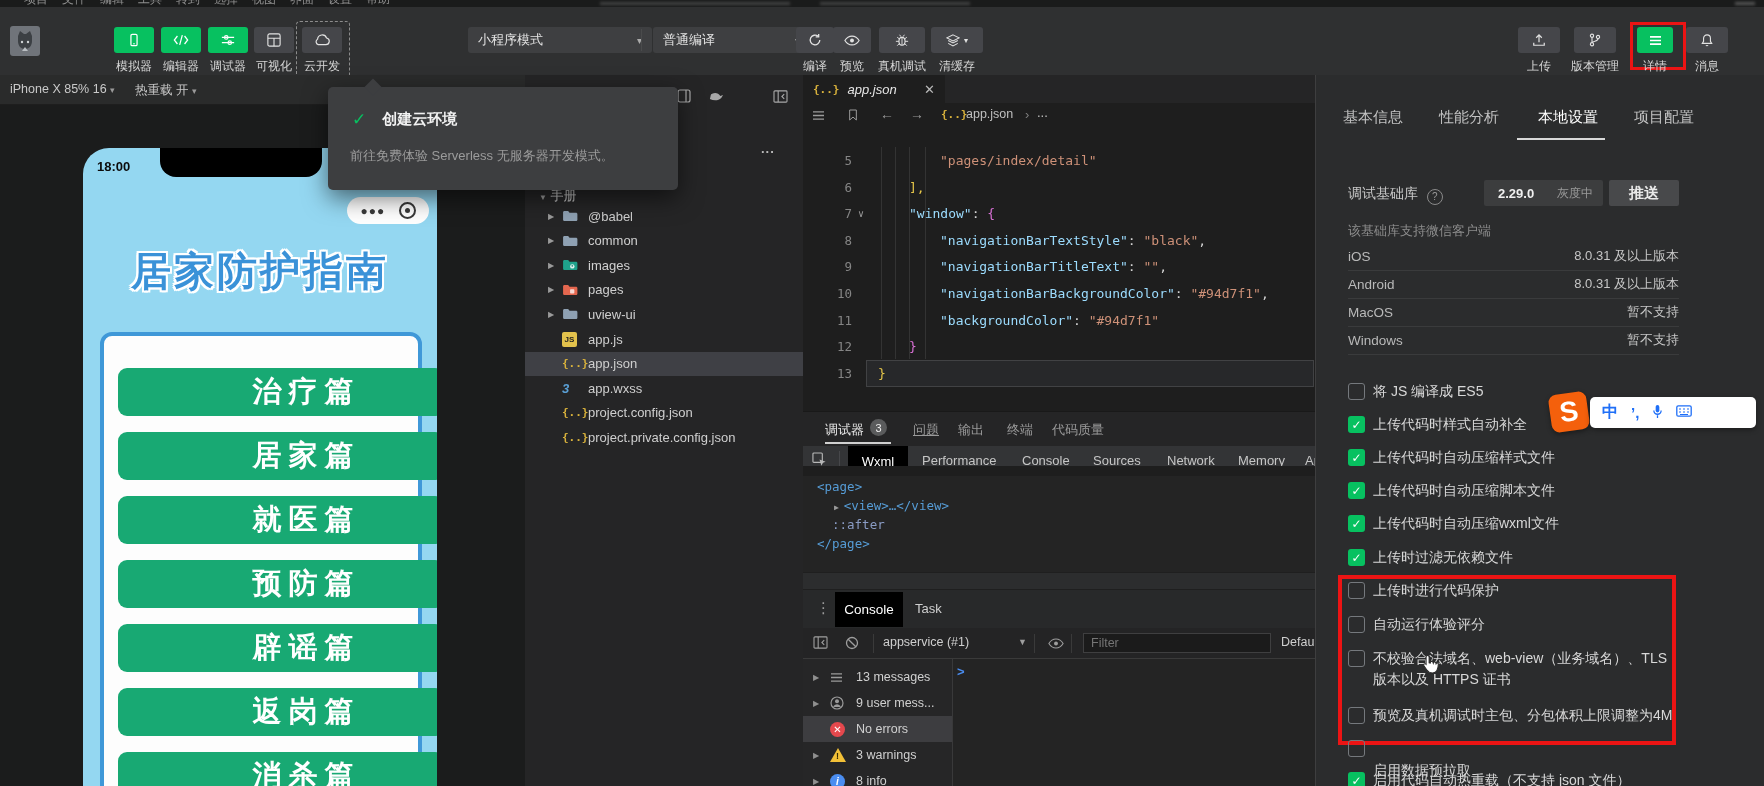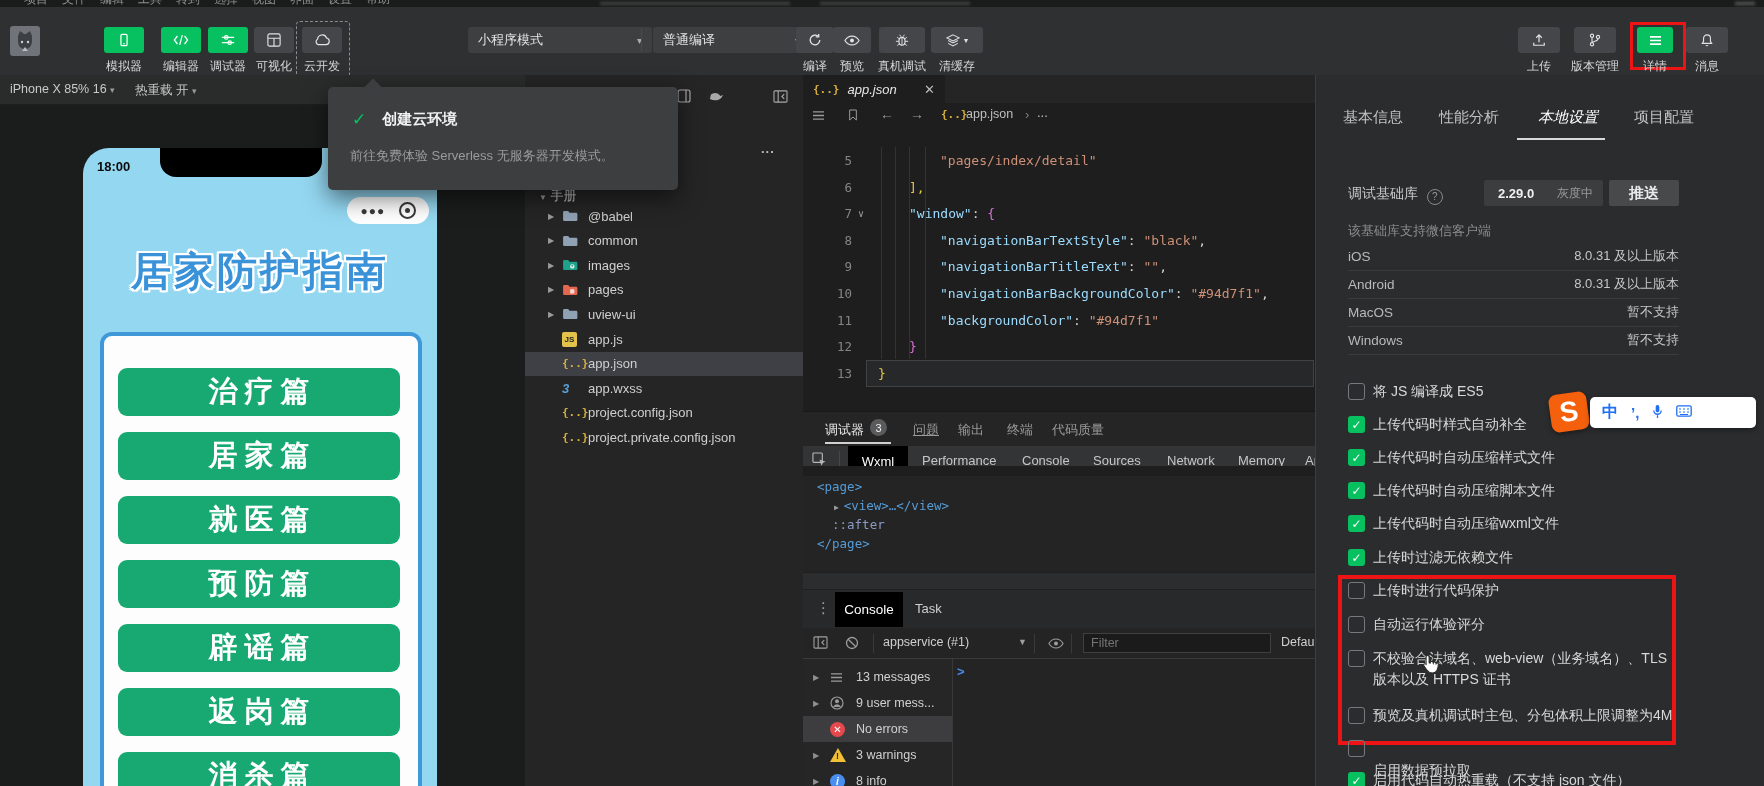--- a/index.html
+++ b/index.html
@@ -39,21 +39,21 @@
   #notch{position:absolute;left:77px;top:0;width:162px;height:29px;background:#000;border-radius:0 0 16px 16px;}
   #capsule{position:absolute;left:264px;top:49px;width:82px;height:27px;background:#fff;border-radius:14px;
            display:flex;align-items:center;justify-content:space-evenly;}
   #apptitle{position:absolute;left:0;top:96px;width:354px;text-align:center;font-size:40px;font-weight:bold;
             letter-spacing:3px;color:#3a92d8;
             text-shadow:-2px 0 0 #fff,2px 0 0 #fff,0 -2px 0 #fff,0 2px 0 #fff,-2px -2px 0 #fff,2px 2px 0 #fff,-2px 2px 0 #fff,2px -2px 0 #fff;}
   #appcard{position:absolute;left:17px;top:184px;width:314px;height:470px;background:#fdfdfd;
            border:4px solid #3f98d8;border-radius:12px;}
   .appbtn{position:absolute;left:14px;width:282px;height:48px;background:#18a973;border-radius:9px;
           color:#fff;font-size:29px;font-weight:bold;letter-spacing:7px;display:flex;align-items:center;justify-content:center;
-          text-indent:7px;}
+          text-indent:7px;padding-left:44px;}
   
   #explorer{left:525px;top:75px;width:278px;height:711px;background:#252526;overflow:hidden;}
   .xrow{position:absolute;left:0;width:278px;height:24px;display:flex;align-items:center;color:#cfcfcf;font-size:13px;}
   .xrow .arr{position:absolute;left:23px;font-size:8px;color:#9a9a9a;}
   .xrow .fic{position:absolute;left:37px;display:flex;}
   .xrow .lbl{position:absolute;left:63px;white-space:nowrap;}
   .xrow.sel{background:#3f4045;}
   .jsbadge{width:15px;height:15px;background:#e3c24c;border-radius:2px;color:#1e1e1e;font-size:8px;font-weight:bold;
            display:flex;align-items:center;justify-content:center;}
   .jsonic{color:#d9b23c;font-size:11px;font-weight:bold;font-family:"DejaVu Sans Mono",monospace;}
@@ -90,21 +90,21 @@
   #cside{position:absolute;left:0;top:0;width:150px;height:127px;background:#262627;border-right:1px solid #39393a;box-sizing:border-box;}
   .crow{position:absolute;left:0;width:149px;height:26px;display:flex;align-items:center;color:#d0d0d0;font-size:12.5px;}
   .crow .arr{position:absolute;left:10px;font-size:8px;color:#8f8f8f;}
   .crow .cic{position:absolute;left:27px;display:flex;}
   .crow .lbl{position:absolute;left:53px;white-space:nowrap;}
   .crow.sel{background:#3d3d40;}
   .cicon{width:15px;height:15px;border-radius:50%;display:flex;align-items:center;justify-content:center;font-size:10px;font-weight:bold;color:#fff;}
   
   #settings{left:1315px;top:75px;width:449px;height:711px;background:#2b2c2d;border-left:1px solid #3e3e3f;box-sizing:border-box;overflow:hidden;}
   .stab{position:absolute;top:33px;font-size:15px;color:#c2c2c2;white-space:nowrap;}
-  .stab.on{color:#fff;font-style:italic;}
+  .stab.on{color:#fff;}
   #stabline{position:absolute;left:201px;top:63px;width:88px;height:2px;background:#d8d8d8;}
   .srow{position:absolute;left:32px;width:331px;height:28px;border-bottom:1px solid #3a3b3c;display:flex;align-items:center;}
   .srow .sl{color:#b9b9b9;font-size:13.5px;}
   .srow .sv{margin-left:auto;color:#c6c6c6;font-size:13px;}
   .opt{position:absolute;left:32px;display:flex;align-items:flex-start;}
   .cb{width:17px;height:17px;border-radius:3px;box-sizing:border-box;flex:none;}
   .cb.off{border:1.5px solid #75797d;background:transparent;}
   .cb.on{background:#07c160;color:#fff;font-size:12px;display:flex;align-items:center;justify-content:center;}
   .opt .ol{margin-left:8px;color:#d8d8d8;font-size:14px;line-height:21px;margin-top:-2px;}
   
@@ -133,21 +133,21 @@
       <svg viewBox="0 0 30 30" width="30" height="30">
           <rect width="30" height="30" rx="3" fill="#70747a"></rect>
           <path d="M8 10l2-5 4 3h2l4-3 2 5v5c0 5-3 8-7 8s-7-3-7-8z" fill="#3c4044"></path>
           <circle cx="12" cy="16" r="1.2" fill="#cfd3d6"></circle>
           <circle cx="18" cy="16" r="1.2" fill="#cfd3d6"></circle>
           <path d="M12 25h6l-3-4z" fill="#b9bec2"></path>
         </svg>
     </div>
     <div class="dashedbox" style="left:296px;top:14px;width:52px;height:55px;"></div>
     <div id="modebtns">
-        <div class="tbtn" style="left: 104px; width: 40px; height: 48px;">
+        <div class="tbtn" style="left: 114px; width: 40px; height: 48px;">
           <div class="ibtn green" style="width: 40px;">
             <svg viewBox="0 0 16 16" width="14" height="14">
               <rect x="4.5" y="1.5" width="7" height="13" rx="1.5" fill="none" stroke="currentColor" stroke-width="1.4"></rect>
               <circle cx="8" cy="12.2" r=".9" fill="currentColor"></circle>
             </svg>
           </div>
           <div class="blab">模拟器</div>
         </div>
         <div class="tbtn" style="left: 161px; width: 40px; height: 48px;">
           <div class="ibtn green" style="width: 40px;">

